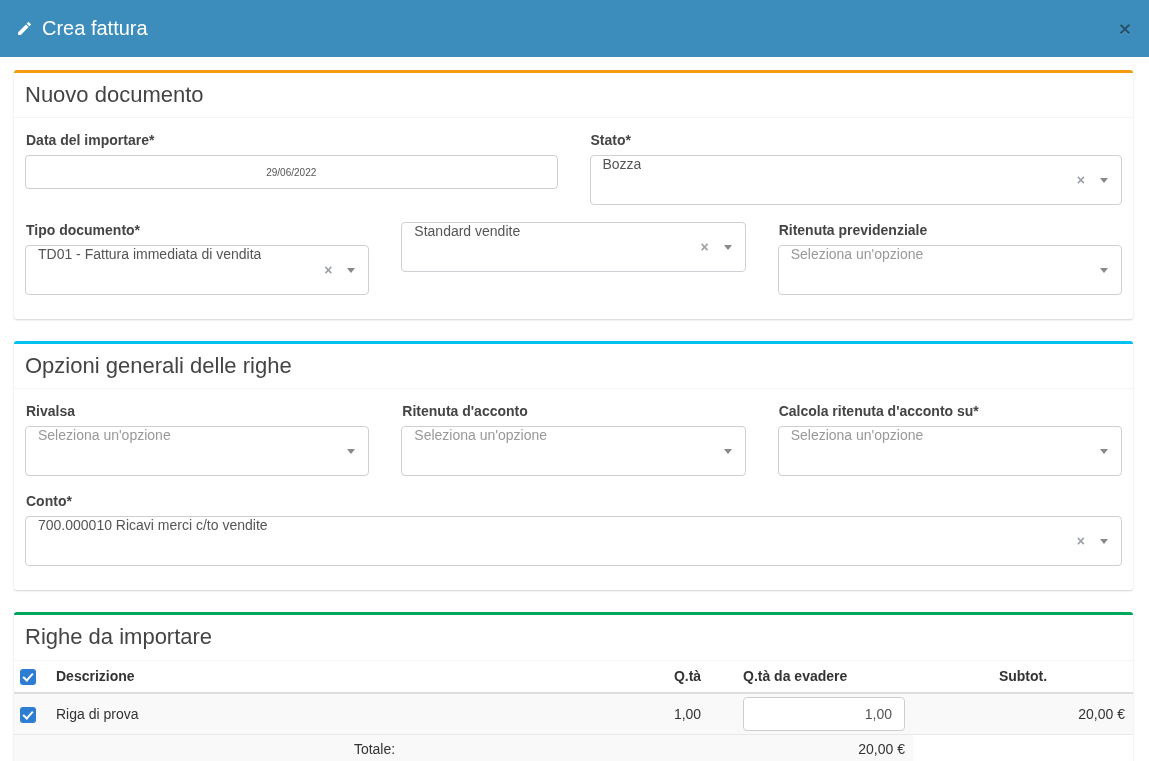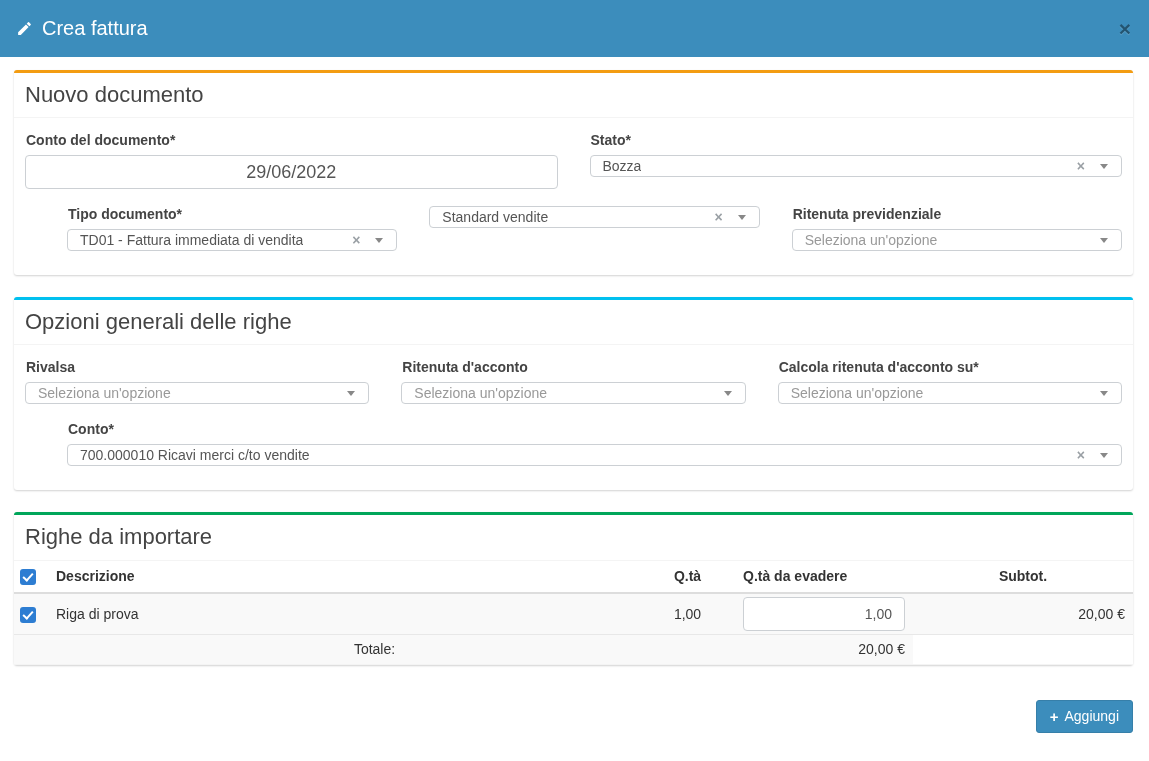--- a/index.html
+++ b/index.html
@@ -34,40 +34,40 @@
     margin-bottom: 22px;
   }
   .box-warning { border-top-color: #f39c12; }
   .box-info    { border-top-color: #00c0ef; }
   .box-success { border-top-color: #00a65a; }
   .box-header { padding: 10px 11px; border-bottom: 1px solid #f4f4f4; }
   .box-title { margin: 0; font-size: 22px; font-weight: 400; color: #444; line-height: 1.1; }
   .box-body { padding: 14px 11px 24px; }
 
   .frow { display: flex; gap: 32px; margin-bottom: 17px; }
-  .frow:last-child { margin-bottom: 0; margin-left: 42px; }
+  .frow:last-child { margin-bottom: 0; }
   .form-group { flex: 1; min-width: 0; }
   .form-group > label {
     display: block; font-weight: 700; font-size: 14px; color: #444;
     margin: 0 0 7px 1px;
   }
 
   .form-control {
     width: 100%; height: 34px;
     border: 1px solid #ccd0d4; border-radius: 4px;
-    background: #fff; color: #555; font-size: 18px;
+    background: #fff; color: #555; font-size: 10px;
     font-family: inherit; padding: 0 12px; outline: none;
   }
   .text-center { text-align: center; }
 
   
   .sel {
-    position: relative; width: 100%; height: 22px;
+    position: relative; width: 100%; height: 50px;
     border: 1px solid #ccd0d4; border-radius: 4px; background: #fff;
-    display: flex; align-items: center;
+    display: flex; align-items: flex-start;
     padding: 0 52px 0 12px; cursor: pointer;
   }
   .sel-text { color: #555; white-space: nowrap; overflow: hidden; text-overflow: ellipsis; }
   .sel-text.placeholder { color: #999; }
   .sel-clear {
     position: absolute; right: 36px; top: 50%; transform: translateY(-50%);
     color: #9aa0a5; font-size: 14px; font-weight: 700; line-height: 1; cursor: pointer;
   }
   .sel-caret {
     position: absolute; right: 13px; top: 50%; margin-top: -2px;
@@ -136,21 +136,21 @@
 
   <div class="modal-body">
 
     <section class="box box-warning">
       <div class="box-header">
         <h2 class="box-title">Nuovo documento</h2>
       </div>
       <div class="box-body">
         <div class="frow">
           <div class="form-group">
-            <label>Conto del documento*</label>
+            <label>Data del importare*</label>
             <input class="form-control text-center" type="text" value="29/06/2022" style="">
           </div>
           <div class="form-group">
             <label>Stato*</label>
             <div class="sel">
               <span class="sel-text">Bozza</span>
               <span class="sel-clear">×</span>
               <span class="sel-caret"></span>
             </div>
           </div>

